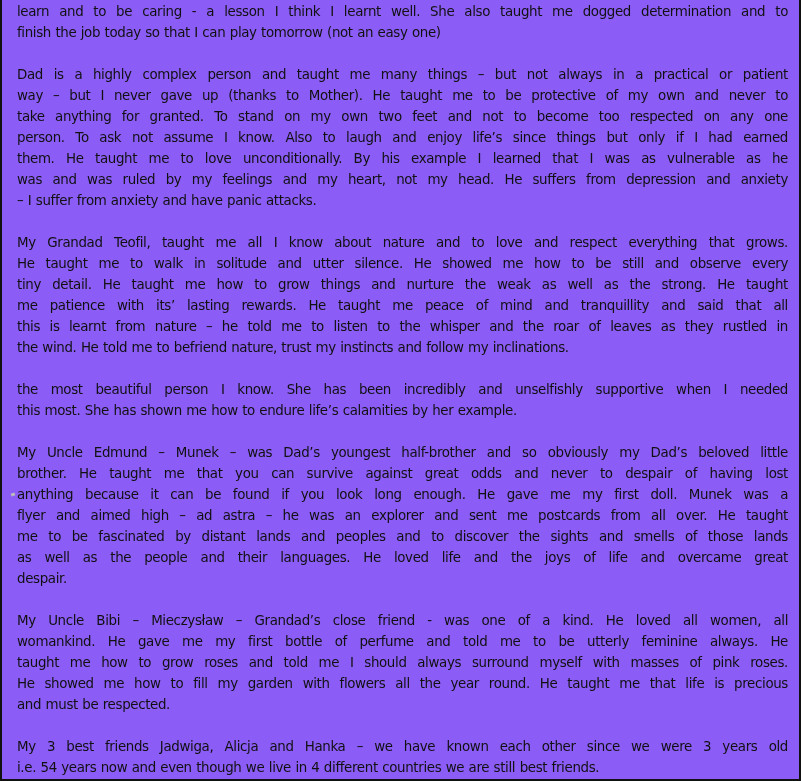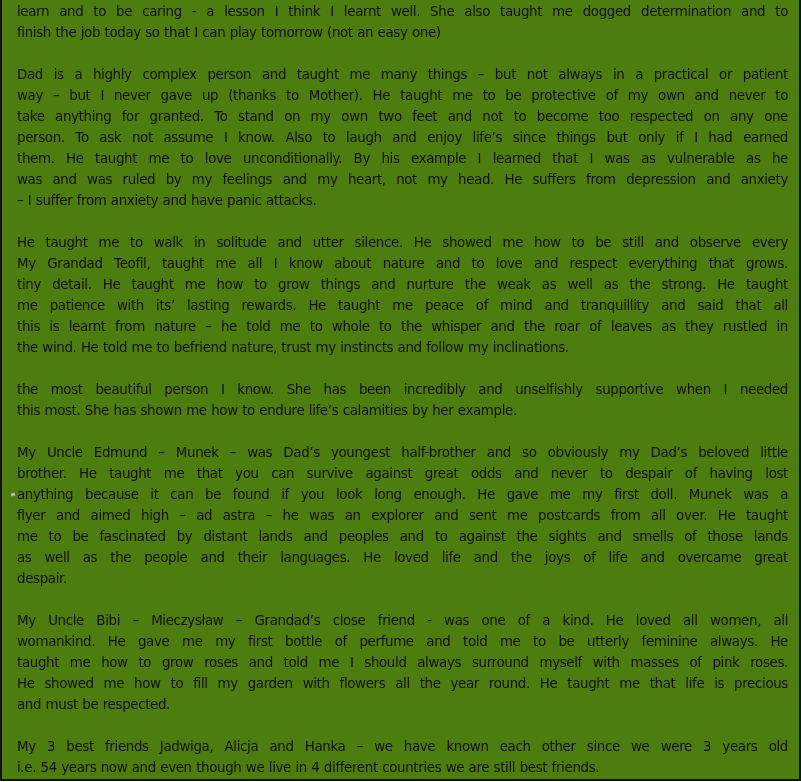--- a/index.html
+++ b/index.html
@@ -15,21 +15,21 @@
   }
   .page {
     position: absolute;
     left: 0;
     top: 0;
     width: 797px;
     height: 779px;
     border-left: 2px solid #111;
     border-right: 2px solid #111;
     border-bottom: 2px solid #111;
-    background: #4d7c0f;
+    background: #8b5cf6;
     box-sizing: content-box;
   }
   .content {
     position: absolute;
     left: 15px;
     top: 1px;
     width: 771px;
     font-family: "DejaVu Sans", sans-serif;
     font-size: 13.4px;
     line-height: 21px;
@@ -77,39 +77,39 @@
       <span class="line">Dad is a highly complex person and taught me many things – but not always in a practical or patient</span>
       <span class="line">way – but I never gave up (thanks to Mother).  He taught me to be protective of my own and never to</span>
       <span class="line">take anything for granted.  To stand on my own two feet and not to become too respected on any one</span>
       <span class="line">person.  To ask not assume I know.  Also to laugh and enjoy life’s since things but only if I had earned</span>
       <span class="line">them.  He taught me to love unconditionally.  By his example I learned that I was as vulnerable as he</span>
       <span class="line">was and was ruled by my feelings and my heart, not my head.  He suffers from depression and anxiety</span>
       <span class="line last">– I suffer from anxiety and have panic attacks.</span>
     </p>
 
     <p class="para">
+      <span class="line">My Grandad Teofil, taught me all I know about nature and to love and respect everything that grows.</span>
       <span class="line">He taught me to walk in solitude and utter silence.  He showed me how to be still and observe every</span>
-      <span class="line">My Grandad Teofil, taught me all I know about nature and to love and respect everything that grows.</span>
       <span class="line">tiny detail.  He taught me how to grow things and nurture the weak as well as the strong.  He taught</span>
       <span class="line">me patience with its’ lasting rewards.  He taught me peace of mind and tranquillity and said that all</span>
-      <span class="line">this is learnt from nature – he told me to whole to the whisper and the roar of leaves as they rustled in</span>
+      <span class="line">this is learnt from nature – he told me to listen to the whisper and the roar of leaves as they rustled in</span>
       <span class="line last">the wind.  He told me to befriend nature, trust my instincts and follow my inclinations.</span>
     </p>
 
     <p class="para">
       <span class="line">the most beautiful person I know.  She has been incredibly and unselfishly supportive when I needed</span>
       <span class="line last">this most.  She has shown me how to endure life’s calamities by her example.</span>
     </p>
 
     <p class="para">
       <span class="line">My Uncle Edmund – Munek – was Dad’s youngest half-brother and so obviously my Dad’s beloved little</span>
       <span class="line">brother.  He taught me that you  can survive against great odds and never to despair of having lost</span>
       <span class="line">anything because it can be found if you look long enough.  He gave me my first doll.  Munek was a</span>
       <span class="line">flyer and aimed high – ad astra – he was an explorer and sent me postcards from all over.  He taught</span>
-      <span class="line">me to be fascinated by distant lands and peoples and to against the sights and smells of those lands</span>
+      <span class="line">me to be fascinated by distant lands and peoples and to discover the sights and smells of those lands</span>
       <span class="line">as well as the people and their languages.  He loved life and the joys of life and overcame great</span>
       <span class="line last">despair.</span>
     </p>
 
     <p class="para">
       <span class="line">My Uncle Bibi – Mieczysław – Grandad’s close friend - was one of a kind.  He loved all women, all</span>
       <span class="line">womankind.  He gave me my first bottle of perfume and told me to be utterly feminine always.  He</span>
       <span class="line">taught me how to grow roses and told me I should always surround myself with masses of pink roses.</span>
       <span class="line">He showed me how to fill my garden with flowers all the year round.  He taught me that life is precious</span>
       <span class="line last">and must be respected.</span>

